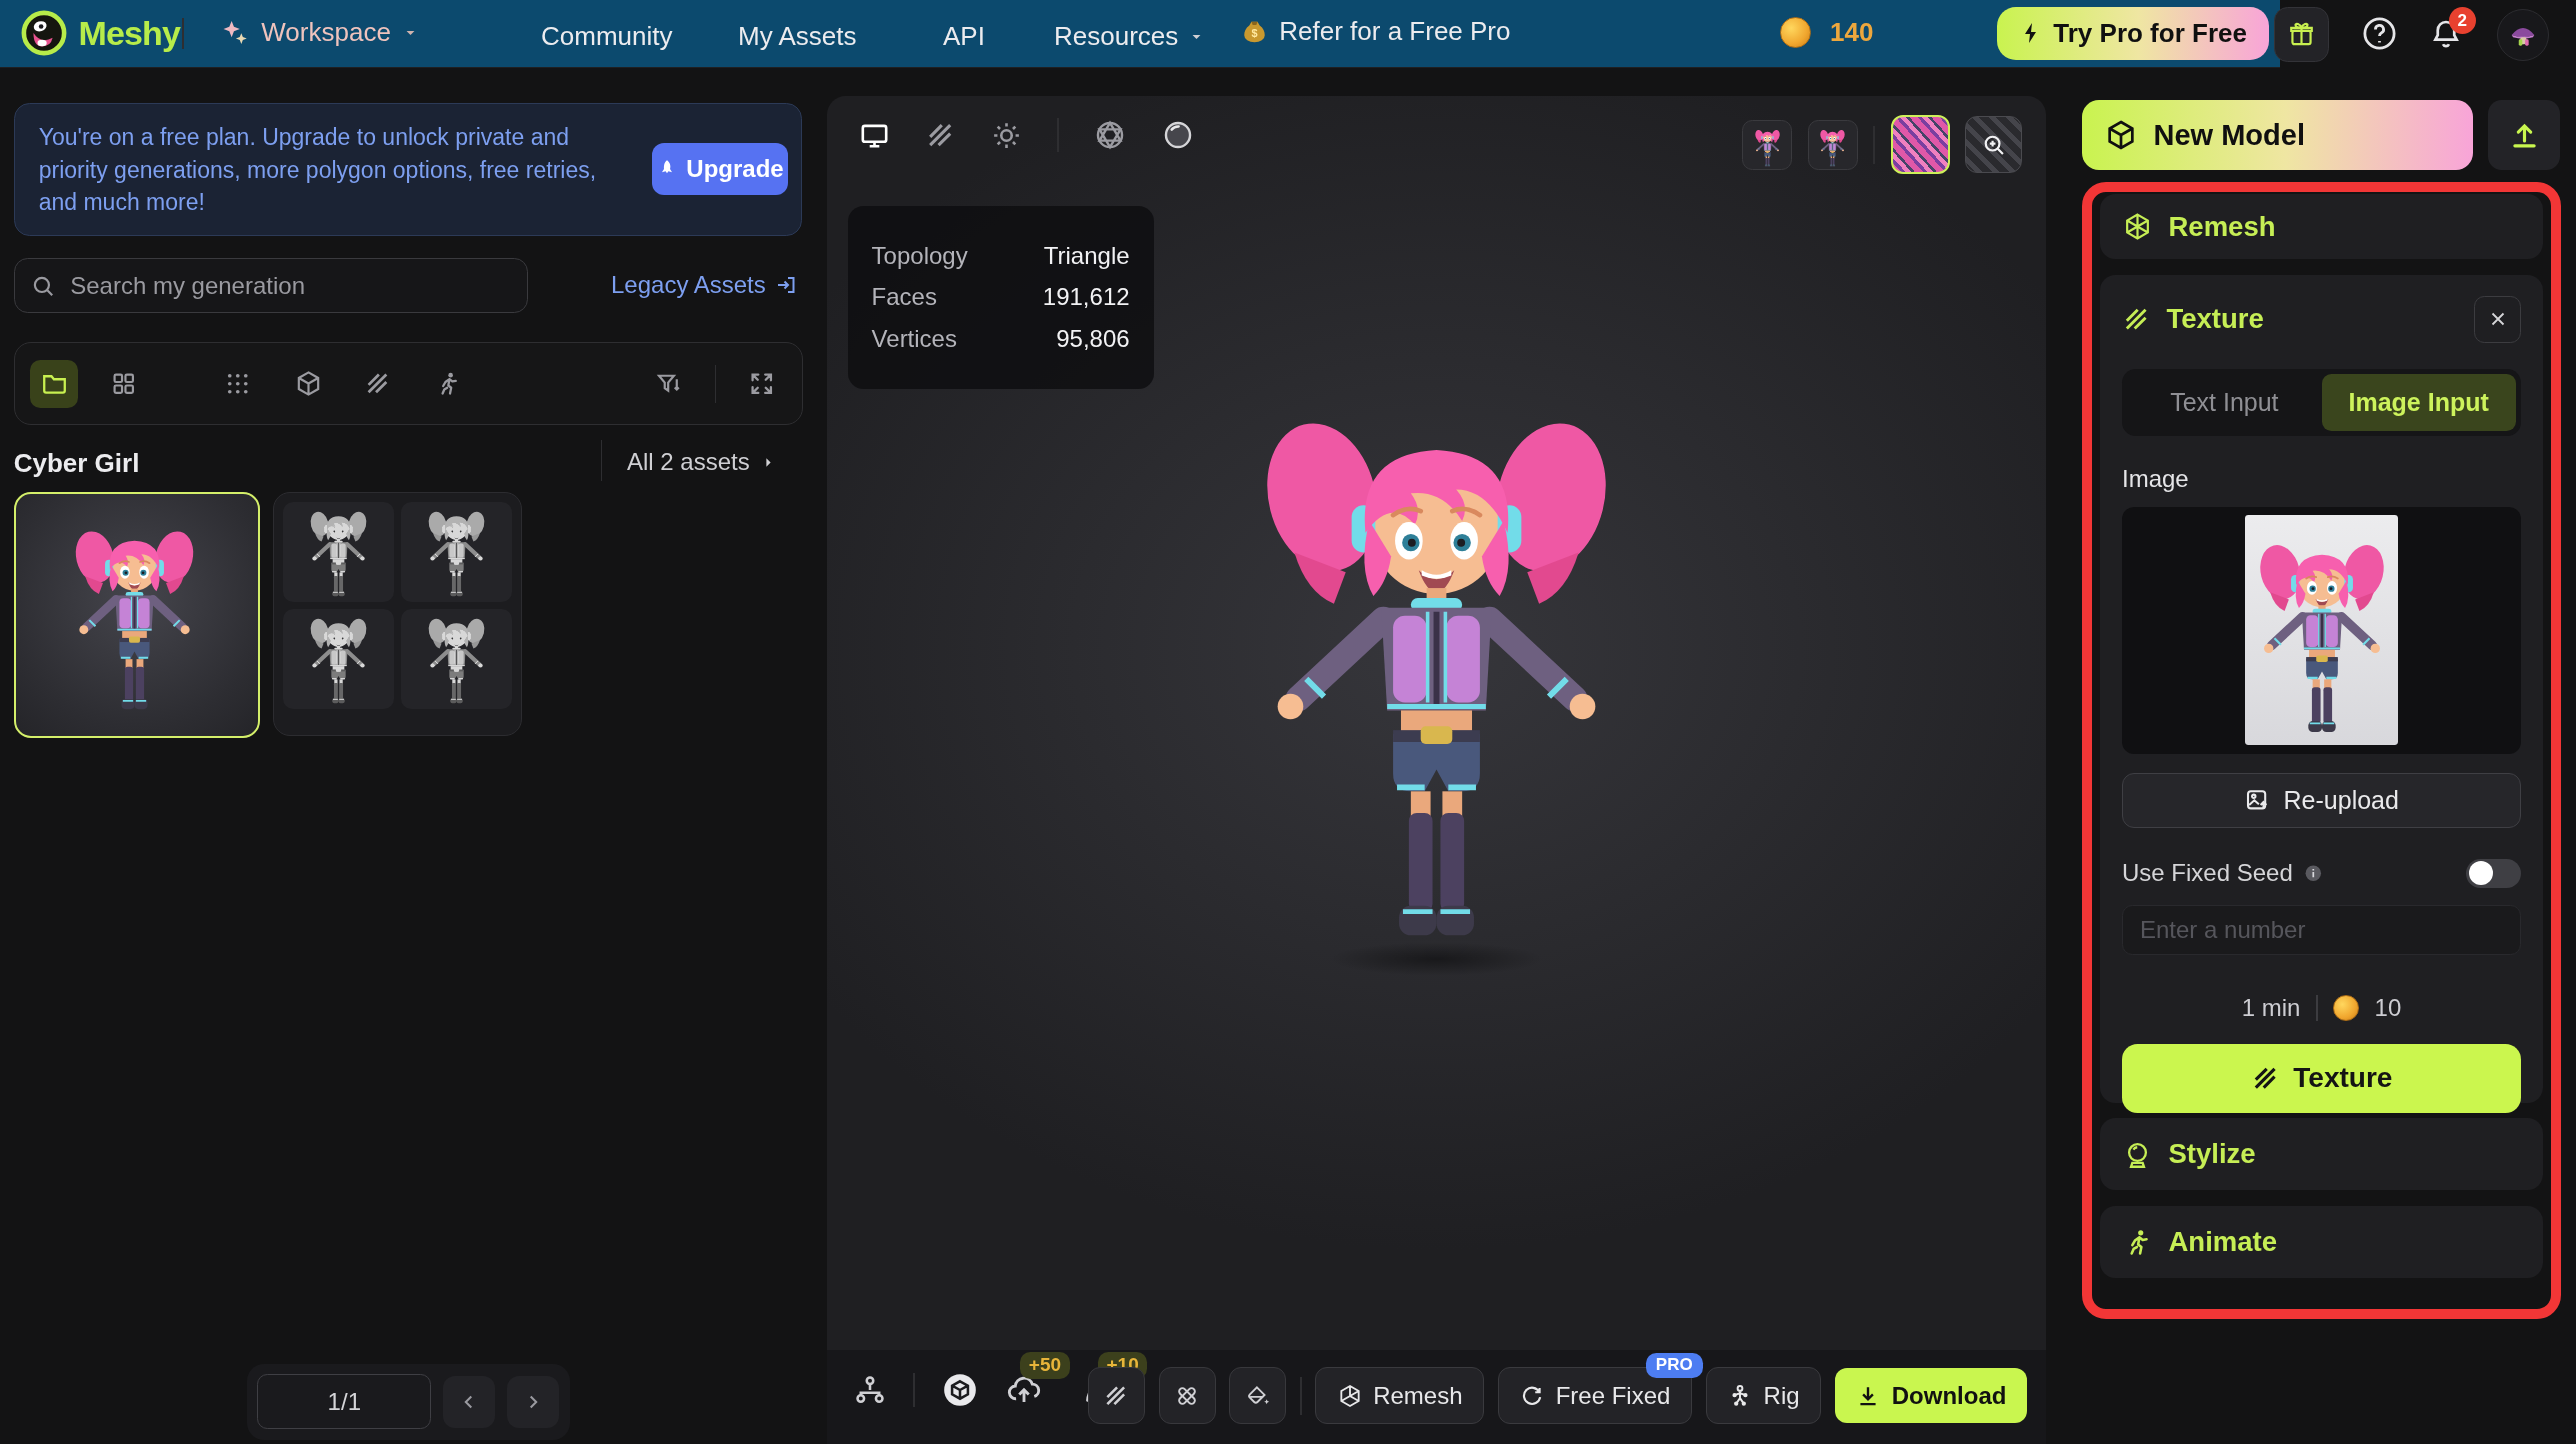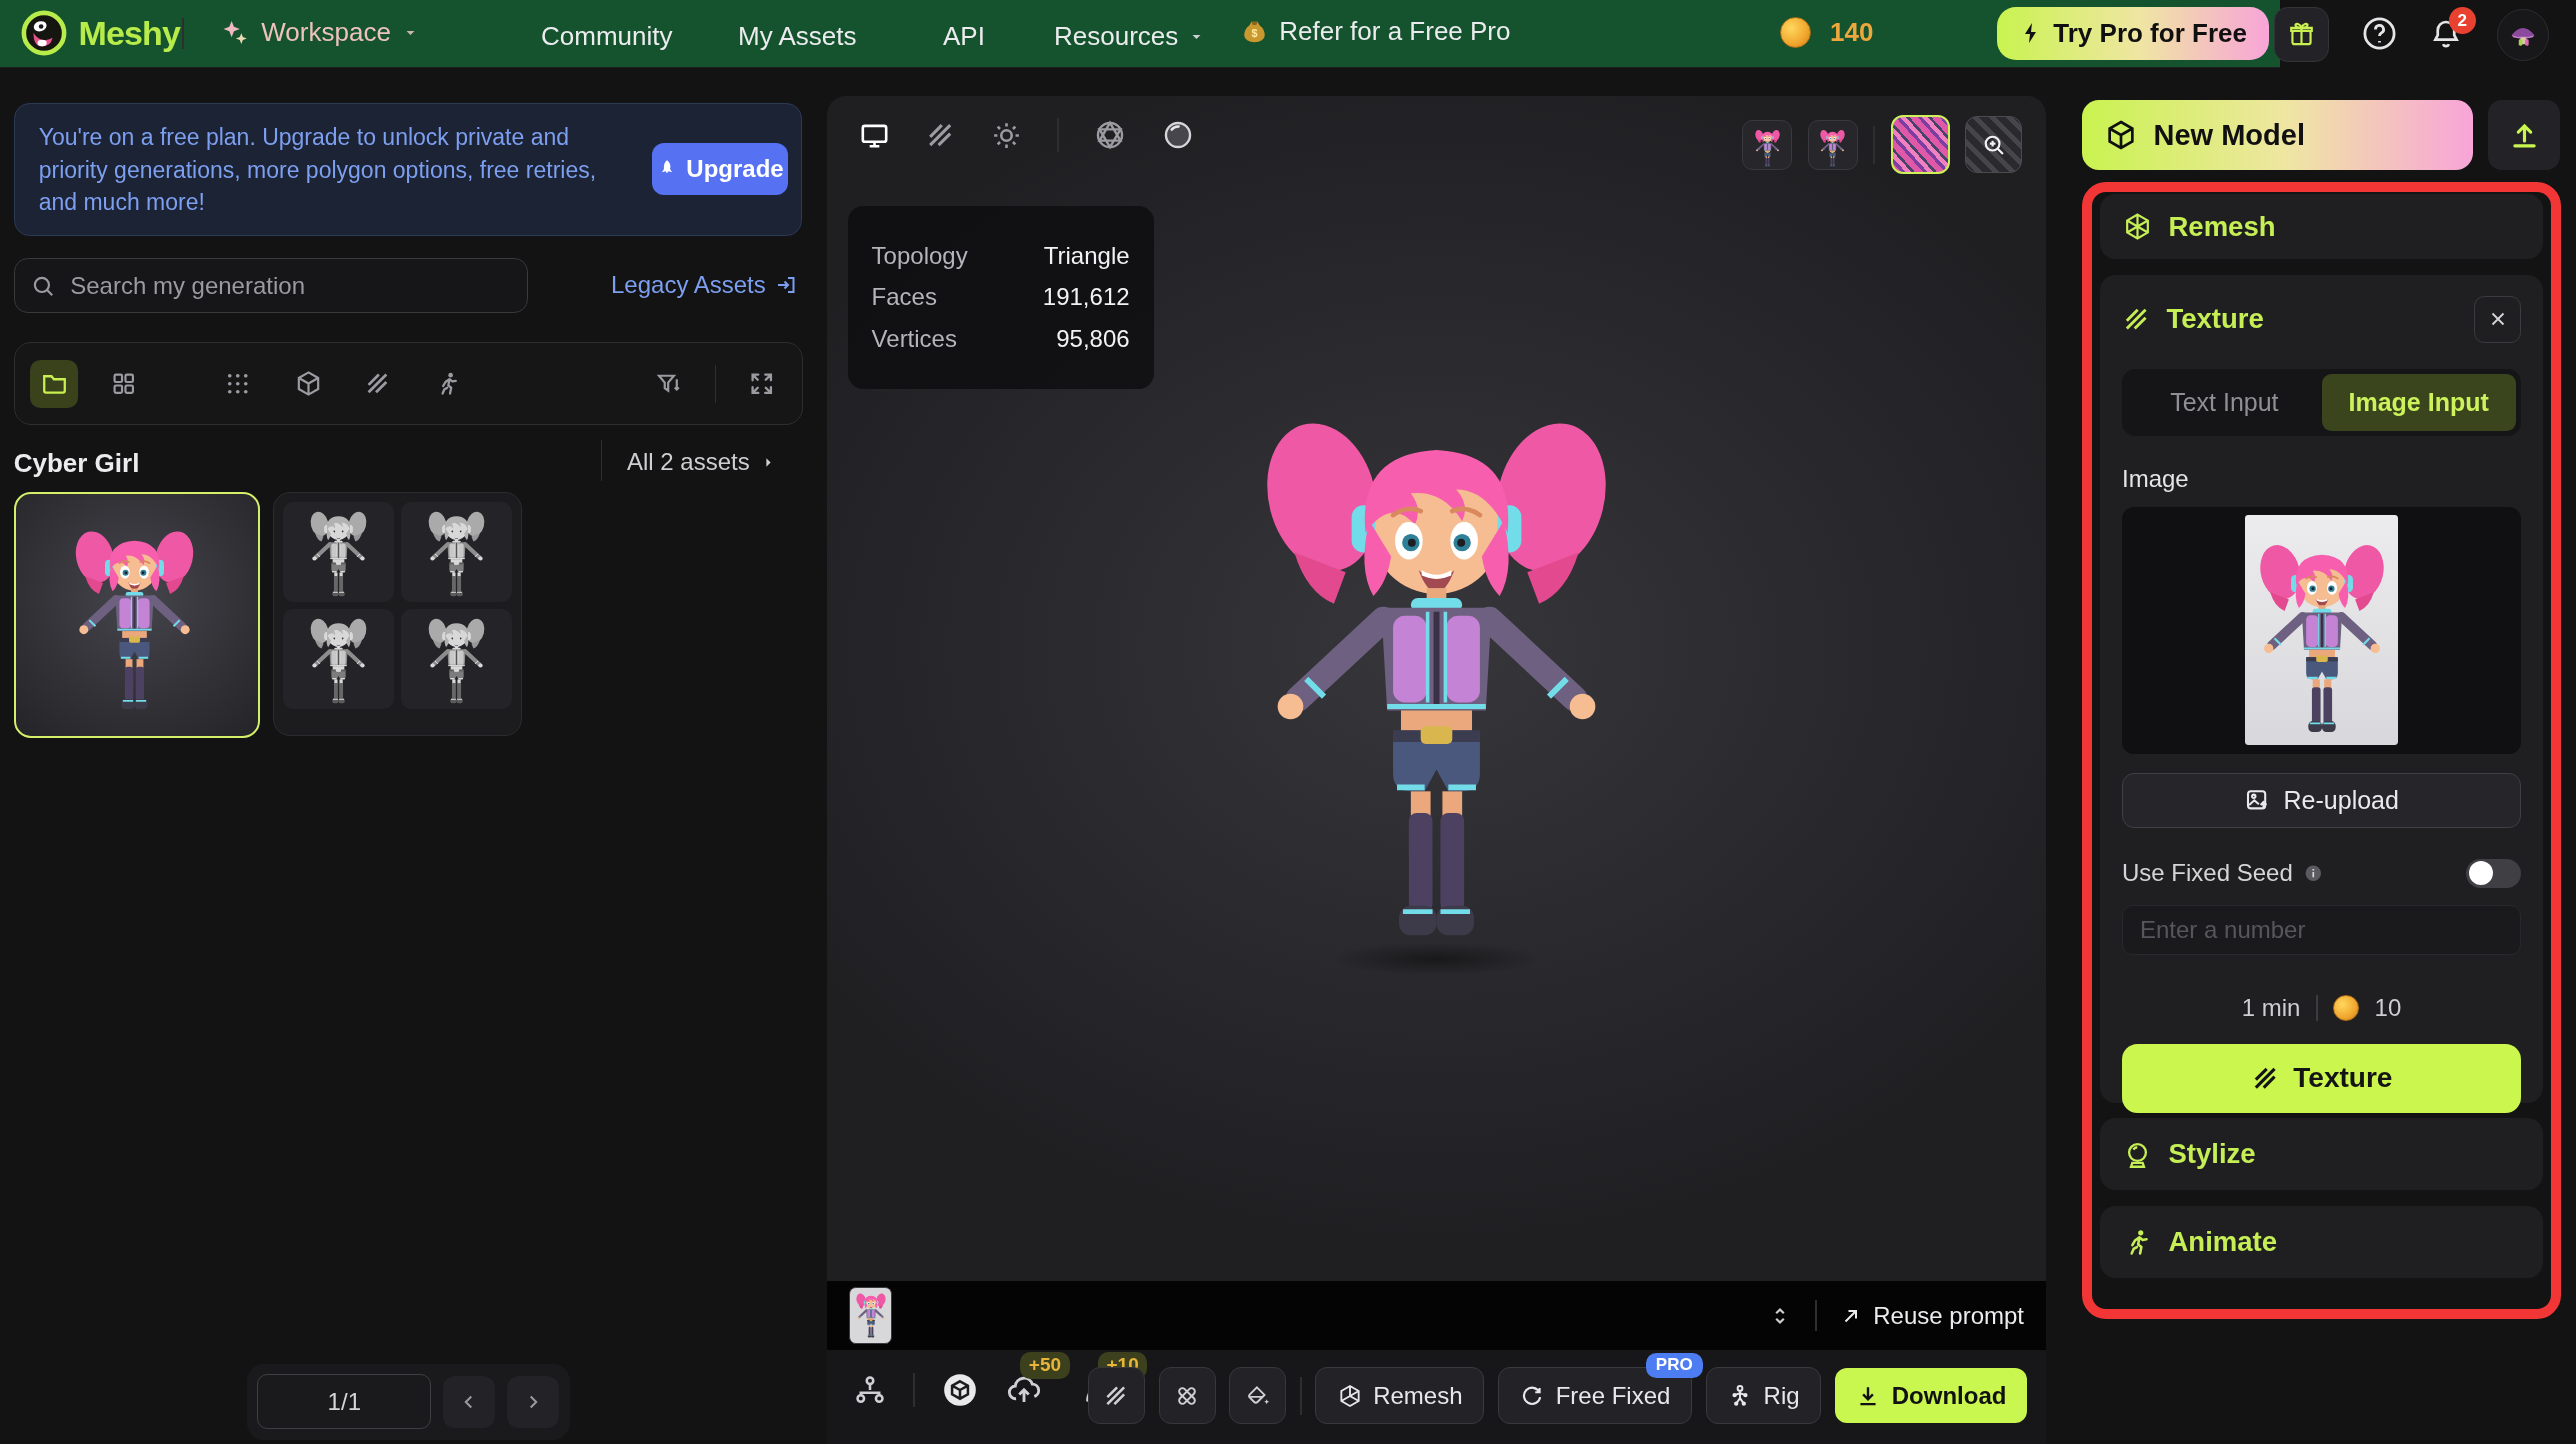--- a/index.html
+++ b/index.html
@@ -2,21 +2,21 @@
 <html style="font-size:13.7px"><head>
 <meta charset="utf-8">
 <style>
   html,body{margin:0;padding:0;background:#131314;}
   #app{position:relative;width:2576px;height:1444px;background:#131314;overflow:hidden;
        font-family:"Liberation Sans", sans-serif;color:#e8e8ea;}
   .abs{position:absolute;}
   .row{display:flex;align-items:center;}
   svg{display:block;}
   
-  #navbar{left:0;top:0;width:2280px;height:67px;background:#14532d;border-bottom:0.9px solid #1f1f21;}
+  #navbar{left:0;top:0;width:2280px;height:67px;background:#0c4a6e;border-bottom:0.9px solid #1f1f21;}
   .nav-item{font-size:26px;color:#ececef;cursor:pointer;}
   .nav-divider{width:1.7px;height:31px;background:#2e2e31;}
   
   .banner{background:#1b2334;border:0.9px solid #2c3a57;border-radius:15.5px;}
   .banner-text{color:#7d9ff0;font-size:23px;line-height:1.42;}
   .btn-blue{background:#5672f2;color:#fff;border-radius:12px;font-size:24px;font-weight:700;
             display:flex;align-items:center;justify-content:center;gap:8.6px;}
   .search-box{border:0.9px solid #3a3a3e;border-radius:13.7px;background:#161618;display:flex;align-items:center;gap:12px;padding:0 15.5px;}
   .search-box input{background:transparent;border:none;outline:none;color:#e8e8ea;font-size:24px;width:378px;
                     font-family:"Liberation Sans",sans-serif;}
@@ -419,38 +419,20 @@
       <span class="lbl">Vertices</span>
       <span class="val">95,806</span>
     </div>
   </div>
 
   <div class="abs" style="left:502px;top:846px;width:215px;height:34px;background:radial-gradient(ellipse,rgba(0,0,0,.42),rgba(0,0,0,0) 70%);"></div>
   <svg class="abs" style="left:412px;top:275px;" width="395" height="592" viewBox="0 0 460 690">
         <use href="#sym-char"></use>
       </svg>
 
-  <div class="prompt-strip">
-    <div style="width:41px;height:55px;border-radius:6.9px;background:#d8d8da;overflow:hidden;display:flex;justify-content:center;border:0.9px solid #3a3a3e;">
-      <svg width="34" height="53" viewBox="0 0 40 62">
-            <use href="#sym-char"></use>
-          </svg>
-    </div>
-    <div style="flex:1;"></div>
-    <svg width="26" height="26" viewBox="0 0 24 24" fill="none" stroke="#cfcfd3" stroke-width="2" style="cursor:pointer;">
-      <path d="M8.5,9.5 L12,6 l3.5,3.5 M8.5,14.5 L12,18 l3.5,-3.5"></path>
-    </svg>
-    <span class="nav-divider" style="height:31px;margin:0 22px;"></span>
-    <div class="row" style="gap:10.3px;cursor:pointer;">
-      <svg width="24" height="24" viewBox="0 0 24 24" fill="none" stroke="#ececef" stroke-width="2">
-            <path d="M6.5,17.5 L17,7 M9.5,7 H17 v7.5"></path>
-          </svg>
-      <span style="font-size:24px;color:#ececef;">Reuse prompt</span>
-    </div>
-  </div>
 </div>
 
 <div class="abs vp-footer">
   <div class="abs row" style="left:26px;top:20.6px;gap:26px;">
     <svg width="34" height="34" viewBox="0 0 24 24" fill="none" stroke="#d0d0d4" stroke-width="1.8" style="cursor:pointer;">
       <circle cx="12" cy="5.5" r="2.3"></circle>
           <circle cx="5.5" cy="18" r="2.3"></circle>
           <circle cx="18.5" cy="18" r="2.3"></circle>
           <path d="M12,7.8 V12 M5.5,15.7 V14 h13 v1.7"></path>
     </svg>

